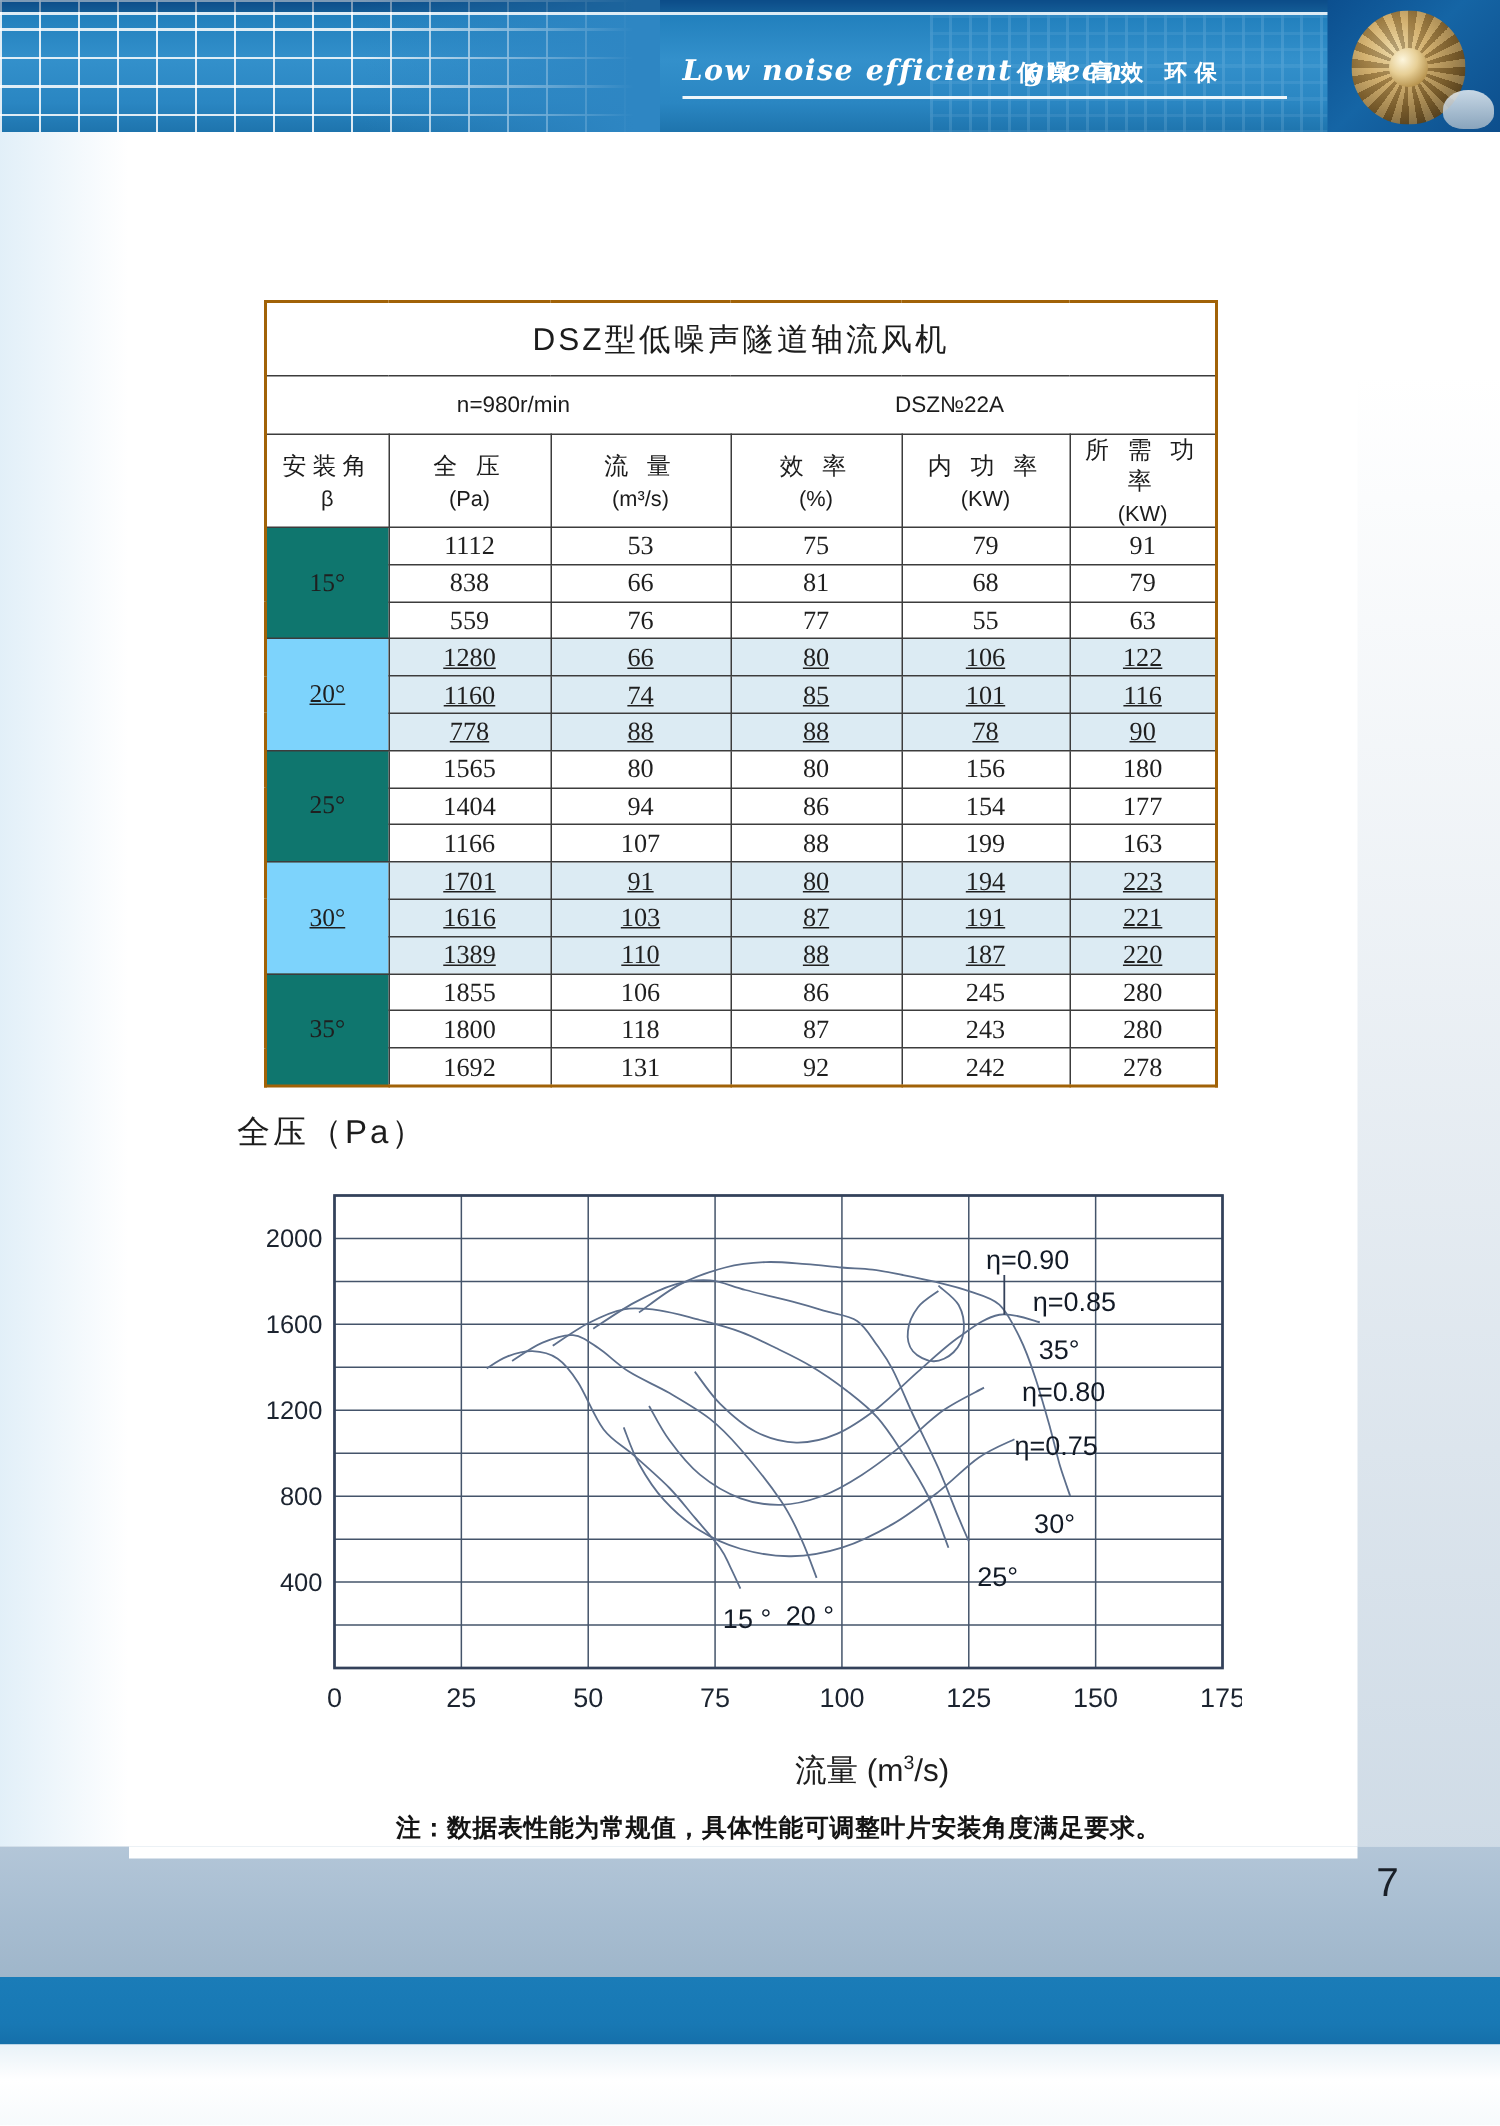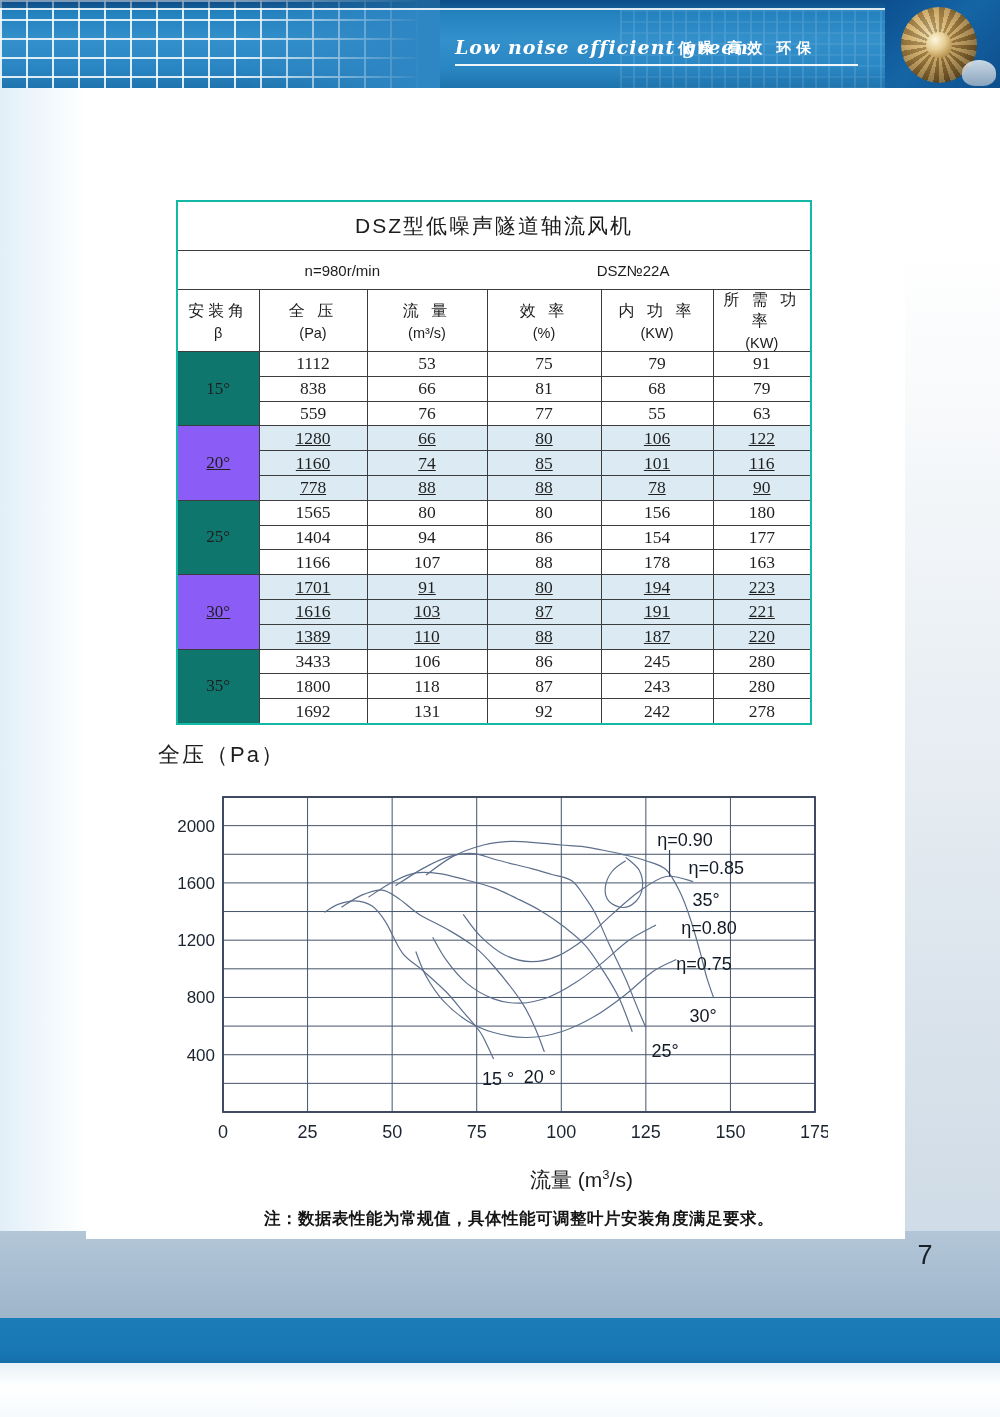--- a/index.html
+++ b/index.html
@@ -36,33 +36,33 @@
     background:linear-gradient(180deg,#e8eef3,#9fb3c4);opacity:.85;}
 
   
   .left-tint{position:absolute;left:0;top:88px;width:86px;height:1143px;
     background:linear-gradient(to right, rgba(190,220,240,.45), rgba(255,255,255,0));}
   .right-tint{position:absolute;left:905px;top:250px;width:95px;height:981px;
     background:linear-gradient(to bottom, rgba(190,215,235,0), rgba(168,190,210,.55));}
 
   
   table.perf{position:absolute;left:176px;top:200px;border-collapse:collapse;table-layout:fixed;
-    color:#222;background:#fff;border:2px solid #14b8a6;}
+    color:#222;background:#fff;border:2px solid #a16207;}
   table.perf td, table.perf th{border:1px solid #3c3c3c;padding:0;text-align:center;vertical-align:middle;}
   .t-title{height:48px;font-size:21px;letter-spacing:2px;font-weight:normal;color:#1c1c1c;}
   .t-sub{height:38px;position:relative;font-size:15px;color:#1c1c1c;}
   .t-sub .s1{position:absolute;left:26%;top:50%;transform:translate(-50%,-50%);}
   .t-sub .s2{position:absolute;left:72%;top:50%;transform:translate(-50%,-50%);}
   .t-head{height:54px;font-weight:normal;font-size:16px;color:#1c1c1c;}
   .t-head .l1{letter-spacing:4px;}
   .t-head .l2{font-size:14.5px;margin-top:3px;letter-spacing:0;}
   .t-data td{height:23.8px;font-family:"Liberation Serif",serif;font-size:17.5px;color:#1f1f1f;}
   tr.tinted td{background:#dcebf3;text-decoration:underline;}
   td.angle{background:#0f766e;font-size:17px;}
-  tr.tinted td.angle{background:#8b5cf6;margin-left:40px;}
+  tr.tinted td.angle{background:#7dd3fc;margin-left:40px;}
 
   
   .ylab{position:absolute;left:158px;top:740px;font-size:22px;color:#1d1d1d;letter-spacing:2px;}
   svg.chart{position:absolute;left:168px;top:790px;}
   .xlab{position:absolute;left:530px;top:1166px;width:300px;text-align:left;font-size:21px;color:#1d1d1d;}
   .xlab sup{font-size:13px;}
   .note{position:absolute;left:264px;top:1208px;font-size:16.5px;font-weight:bold;color:#141414;letter-spacing:.5px;}
 
   
   .band-gray{position:absolute;left:0;top:1231px;width:1000px;height:87px;
@@ -197,21 +197,21 @@
           <td>1404</td>
           <td>94</td>
           <td>86</td>
           <td>154</td>
           <td>177</td>
         </tr>
         <tr class="t-data">
           <td>1166</td>
           <td>107</td>
           <td>88</td>
-          <td>178</td>
+          <td>199</td>
           <td>163</td>
         </tr>
         <tr class="t-data tinted">
           <td class="angle" rowspan="3">30°</td>
           <td>1701</td>
           <td>91</td>
           <td>80</td>
           <td>194</td>
           <td>223</td>
         </tr>
@@ -224,21 +224,21 @@
         </tr>
         <tr class="t-data tinted">
           <td>1389</td>
           <td>110</td>
           <td>88</td>
           <td>187</td>
           <td>220</td>
         </tr>
         <tr class="t-data">
           <td class="angle" rowspan="3">35°</td>
-          <td>3433</td>
+          <td>1855</td>
           <td>106</td>
           <td>86</td>
           <td>245</td>
           <td>280</td>
         </tr>
         <tr class="t-data">
           <td>1800</td>
           <td>118</td>
           <td>87</td>
           <td>243</td>

